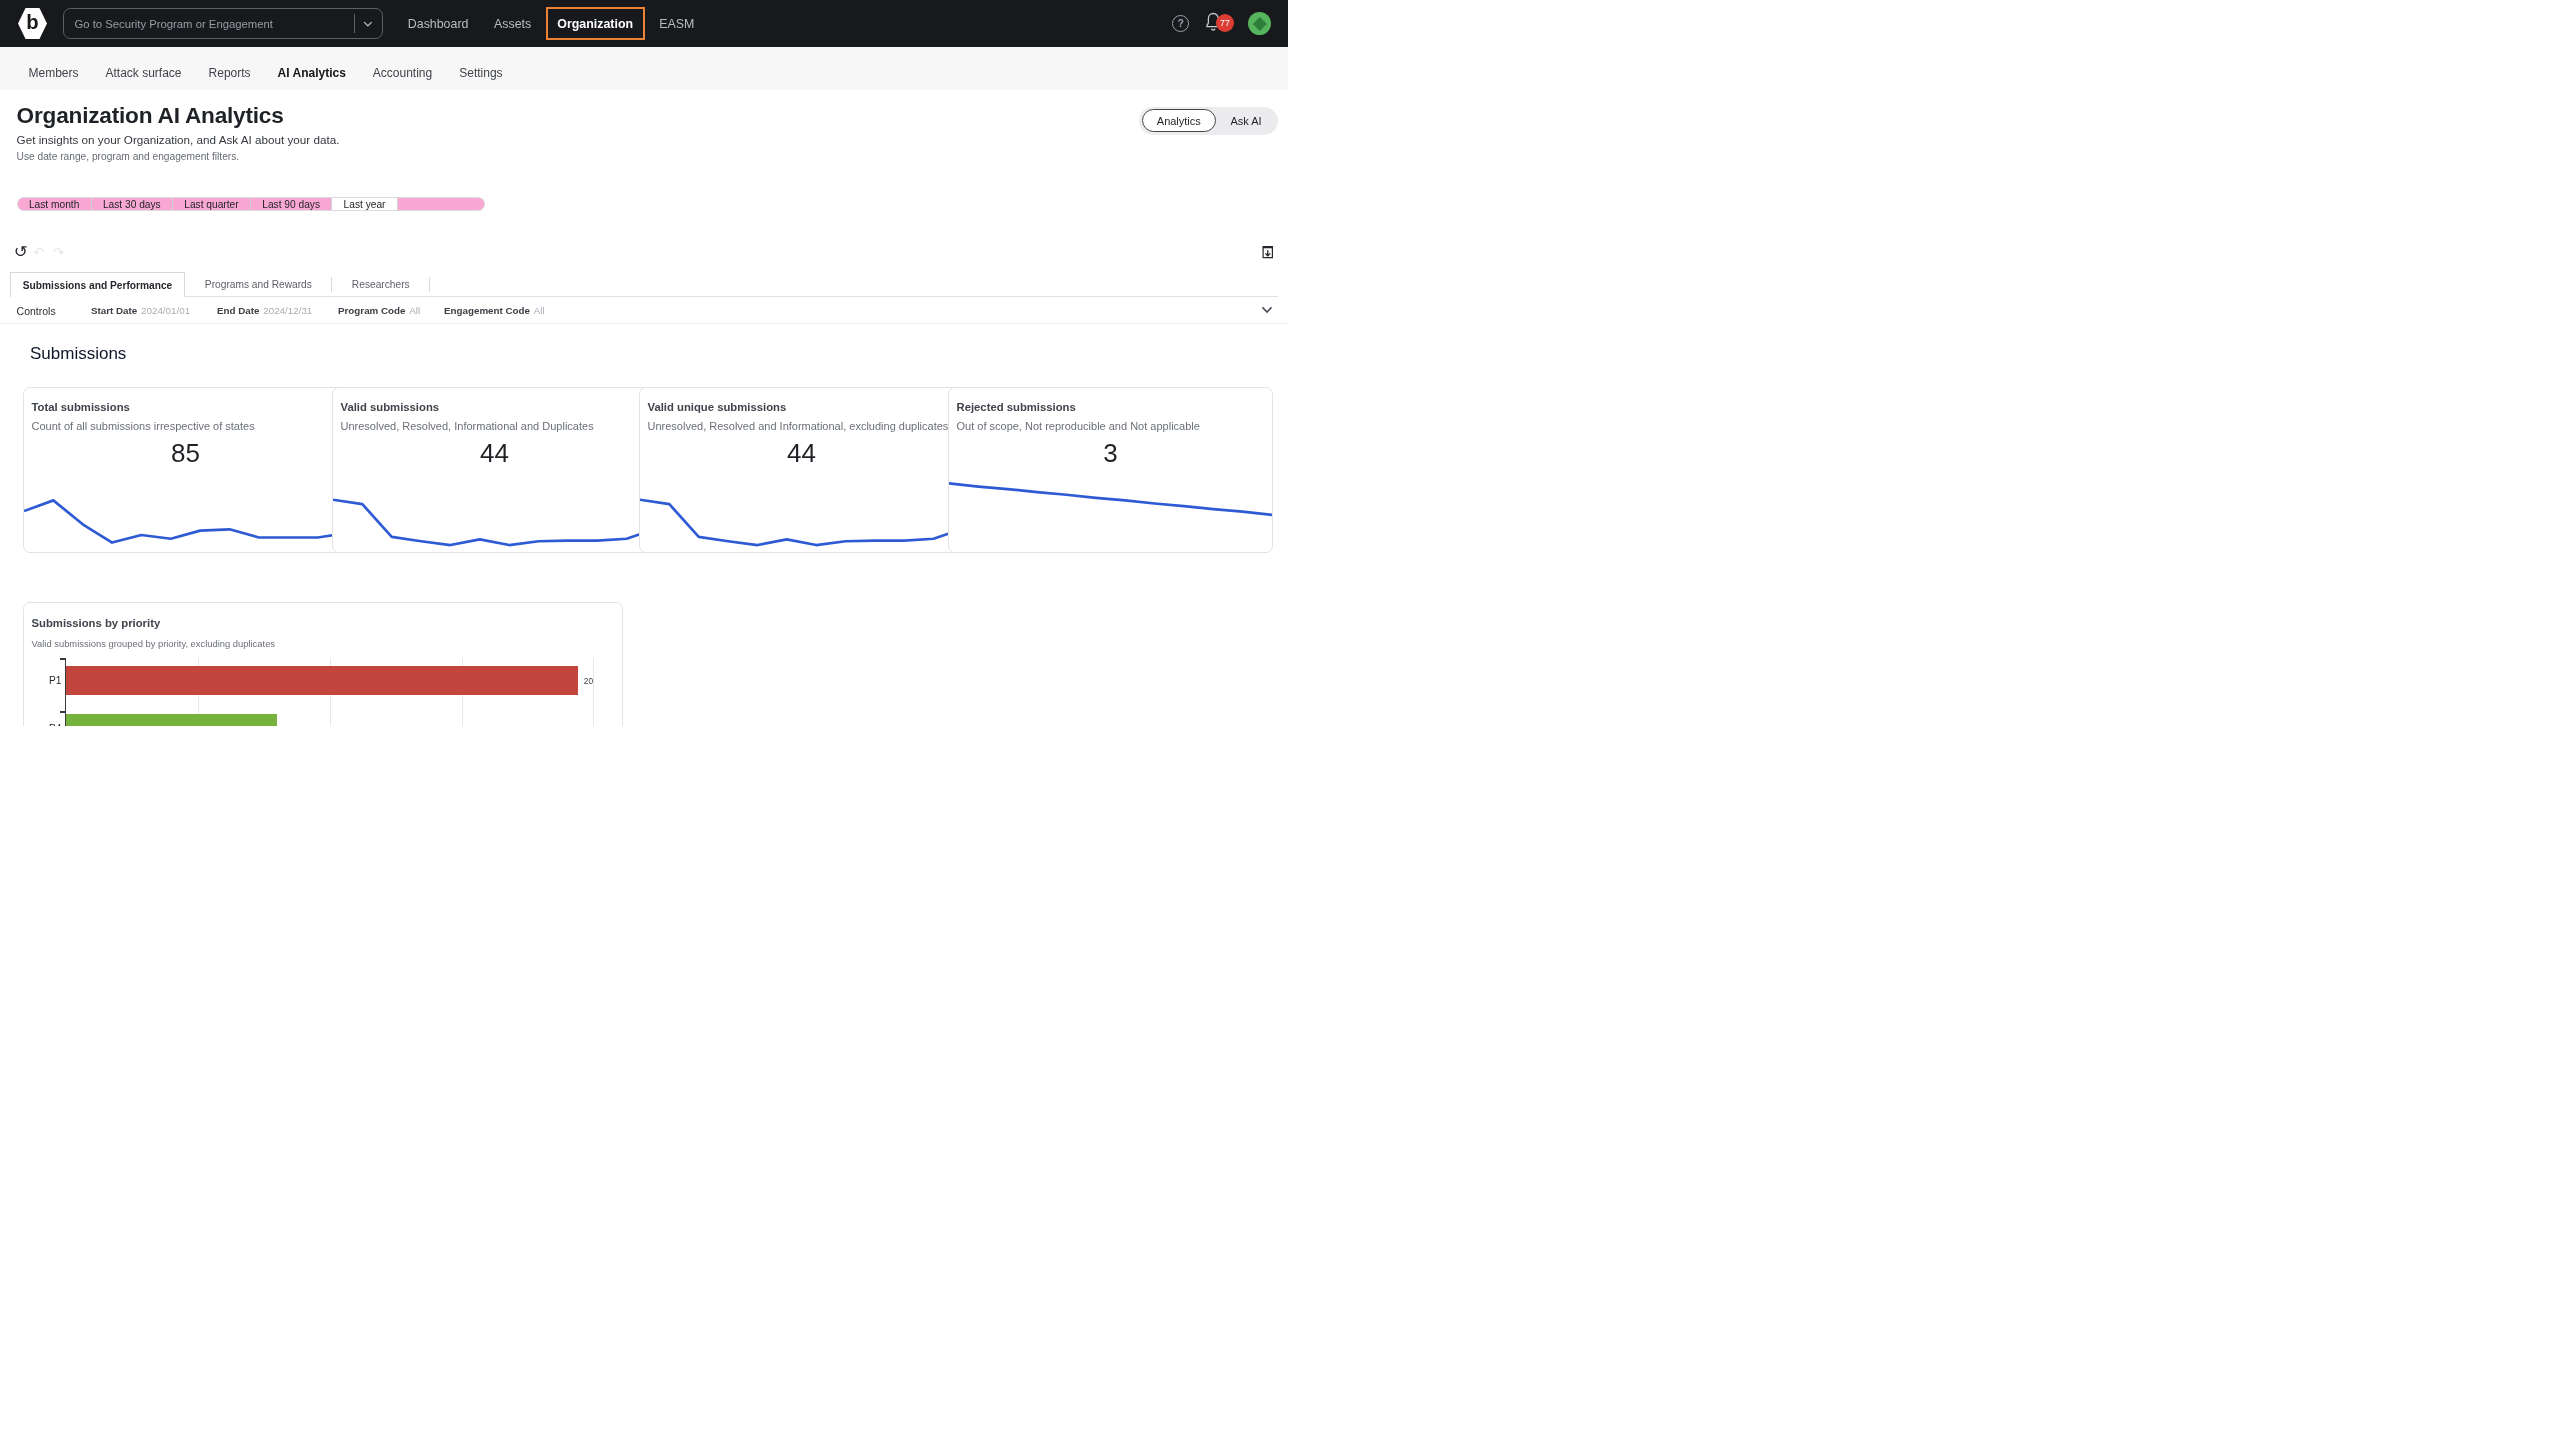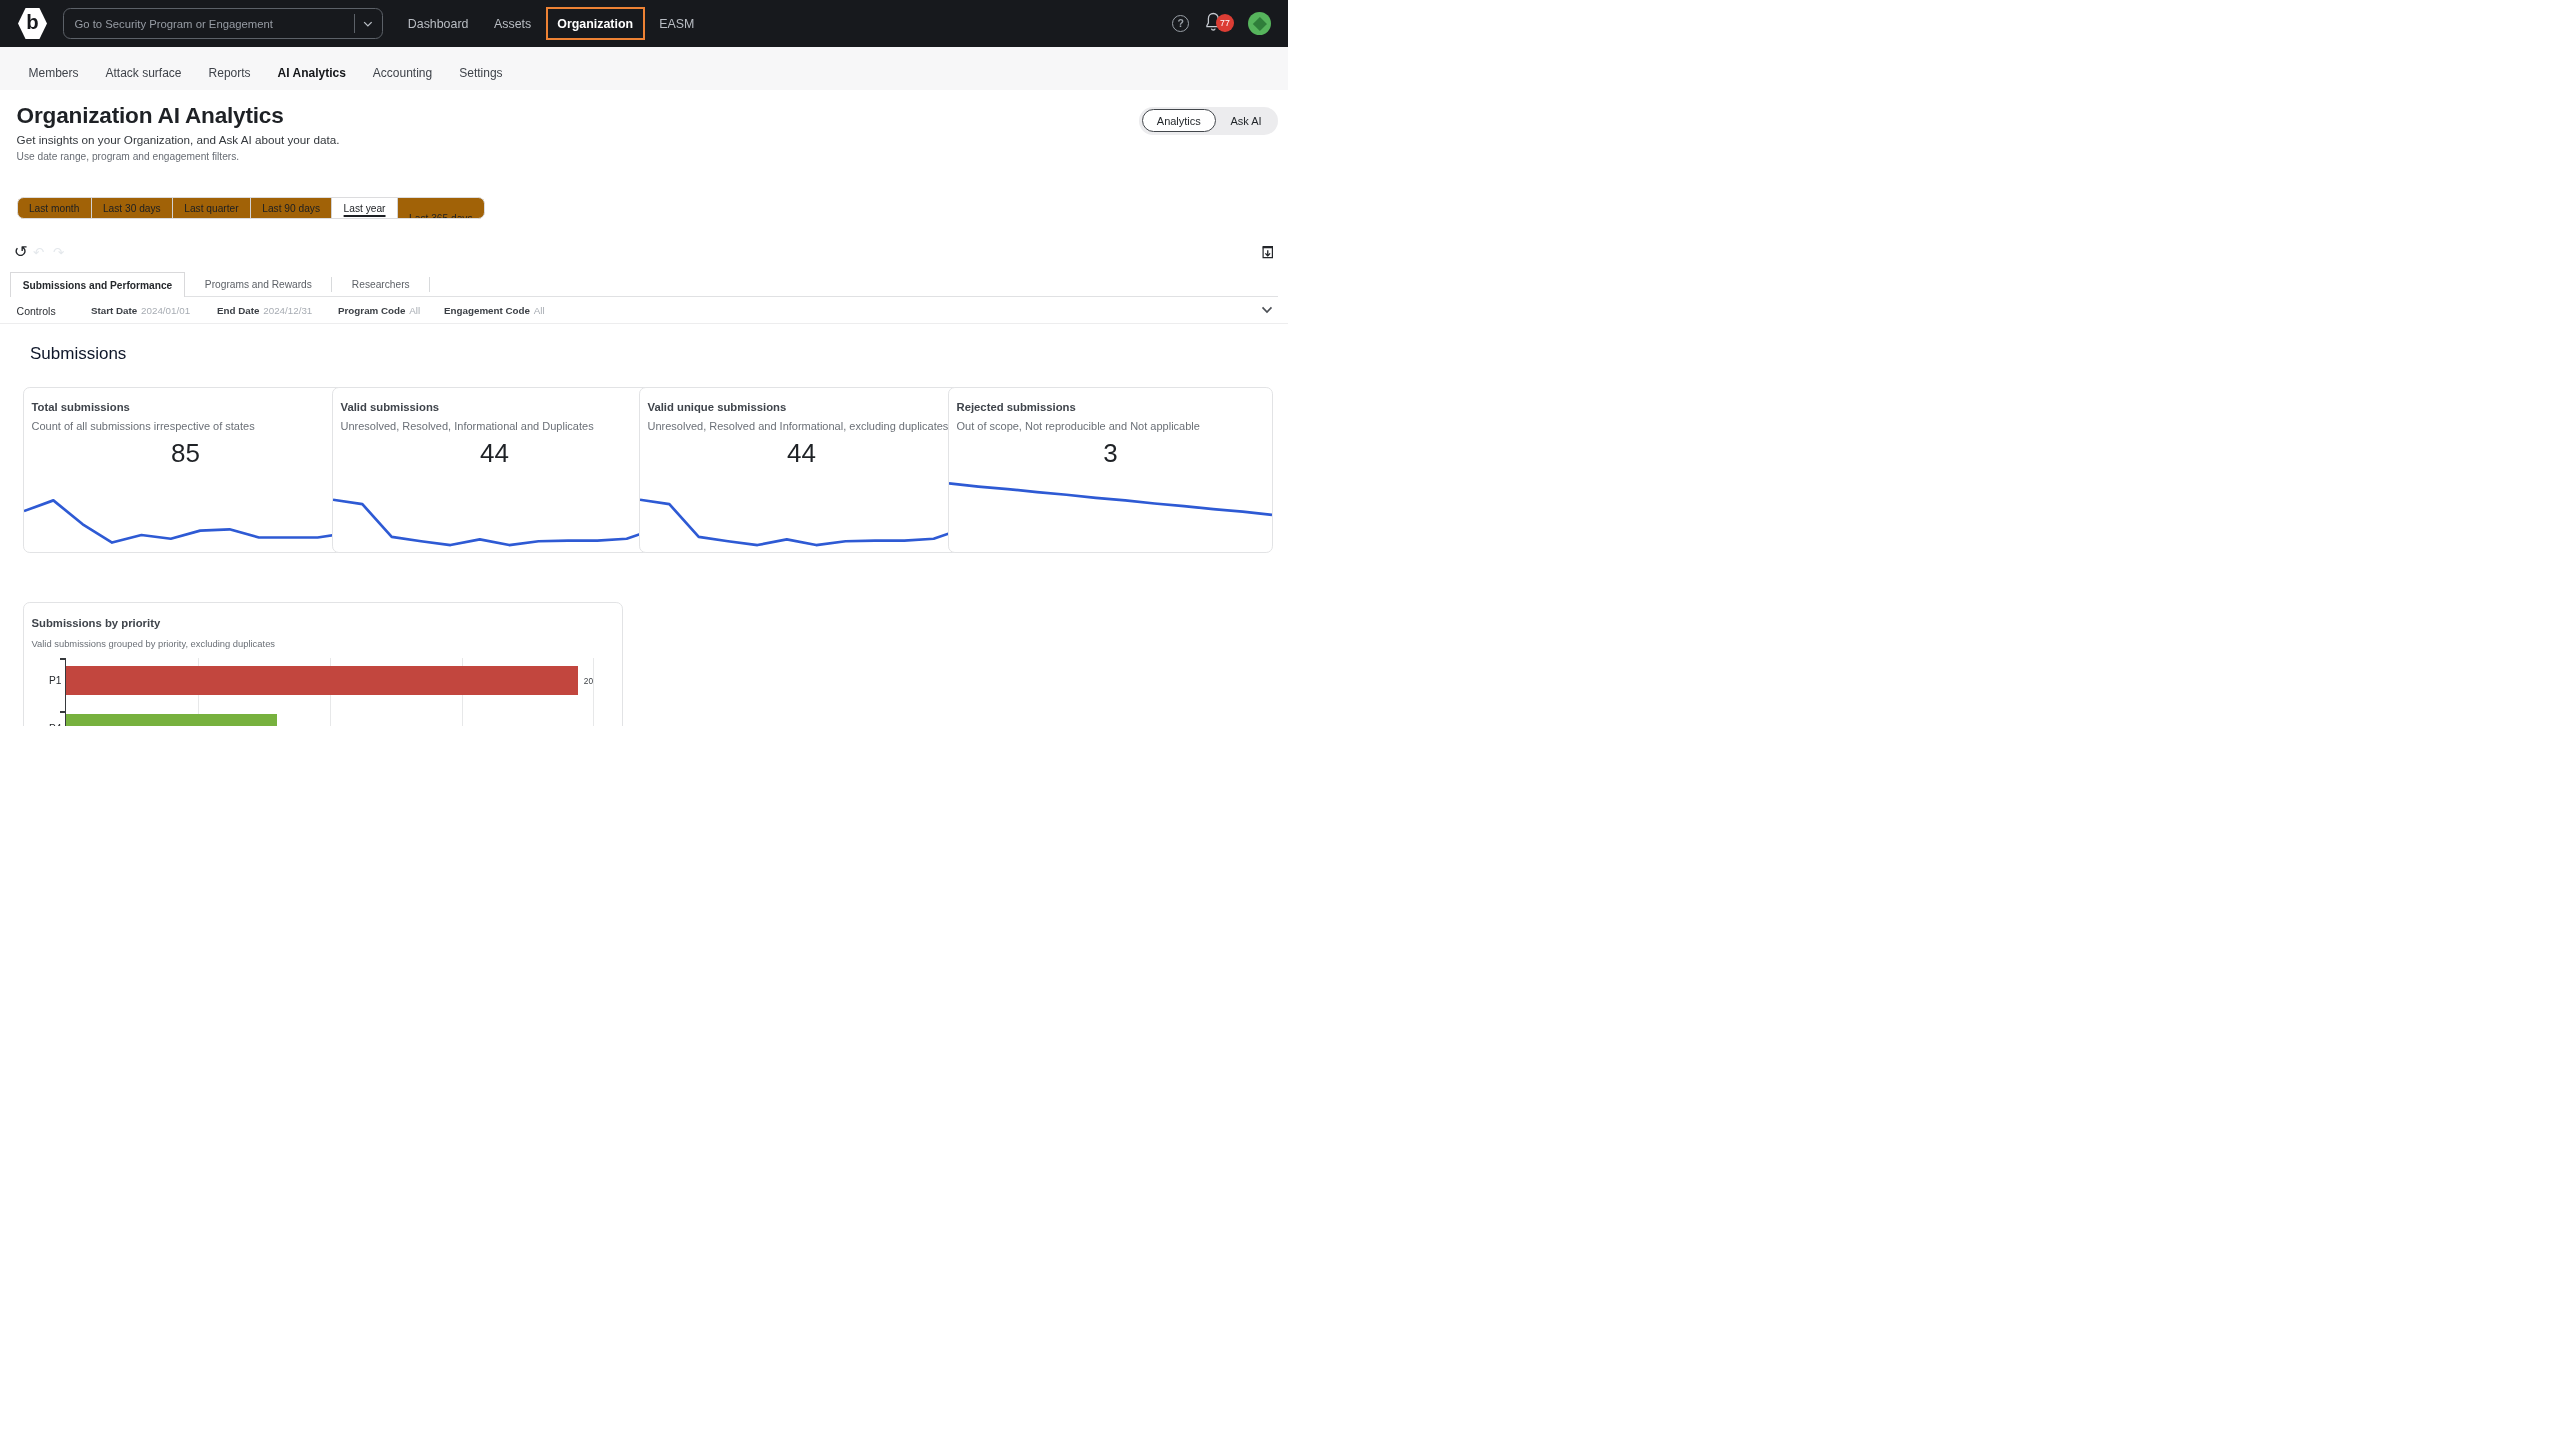--- a/index.html
+++ b/index.html
@@ -31,21 +31,21 @@
   
   .content{position:absolute;top:90px;left:0;right:0;height:636px;background:#fff;}
   .h1{position:absolute;top:10.5px;left:16.6px;font-size:22.6px;line-height:30px;font-weight:800;color:#1e2125;letter-spacing:-0.2px;margin:0;}
   .sub1{position:absolute;top:43px;left:16.6px;font-size:11.7px;color:#34383d;margin:0;}
   .sub2{position:absolute;top:61px;left:16.6px;font-size:10.2px;color:#686d74;margin:0;}
 
   .toggle{position:absolute;top:16.6px;right:9.8px;height:28px;background:#ececee;border-radius:14.3px;display:flex;align-items:center;padding:2.3px;}
   .toggle .opt{font-size:11px;color:#1f2327;padding:0 14.3px;height:23px;display:flex;align-items:center;border-radius:12px;white-space:nowrap;}
   .toggle .opt.sel{background:#fff;border:1.1px solid #43474c;}
 
-  .datebar{position:absolute;top:107px;left:16.6px;height:22px;display:flex;background:#a16207;border:0.8px solid #dcdcde;border-radius:6.8px;overflow:hidden;}
+  .datebar{position:absolute;top:107px;left:16.6px;height:14px;display:flex;background:#f9a8d4;border:0.8px solid #dcdcde;border-radius:6.8px;overflow:hidden;}
   .datebar .seg{display:flex;align-items:center;padding:0 11.3px;font-size:10.2px;color:#1c1f23;border-right:0.8px solid #d2d2d4;white-space:nowrap;}
   .datebar .seg:last-child{border-right:none;margin-top:20px;}
   .datebar .seg.sel{background:#fff;}
   .datebar .seg.sel span{text-decoration:underline;text-underline-offset:3px;text-decoration-thickness:1.5px;}
 
   .icoabs{position:absolute;line-height:1;}
   .refresh{top:154px;left:13.5px;font-size:16px;color:#23262a;transform:scaleX(1.05);}
   .undo{top:156px;left:33px;font-size:13.5px;color:#e4e8ec;}
   .redo{top:156px;left:53px;font-size:13.5px;color:#e4e8ec;}
   .dl{top:156px;right:13.5px;}

